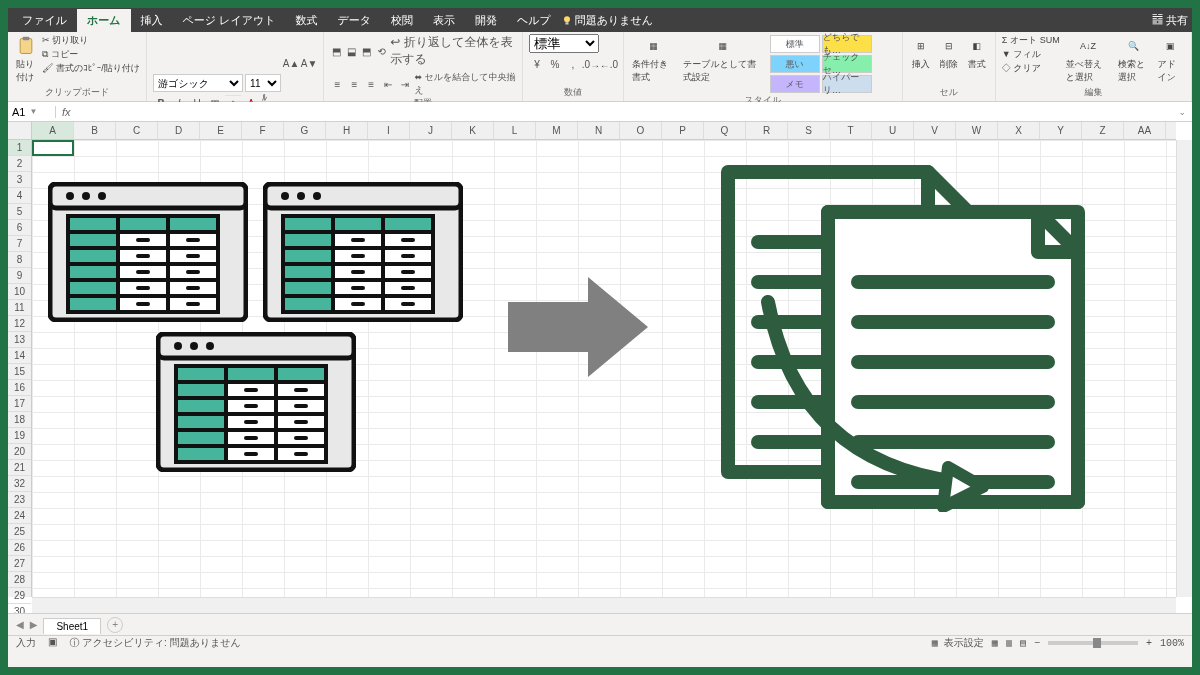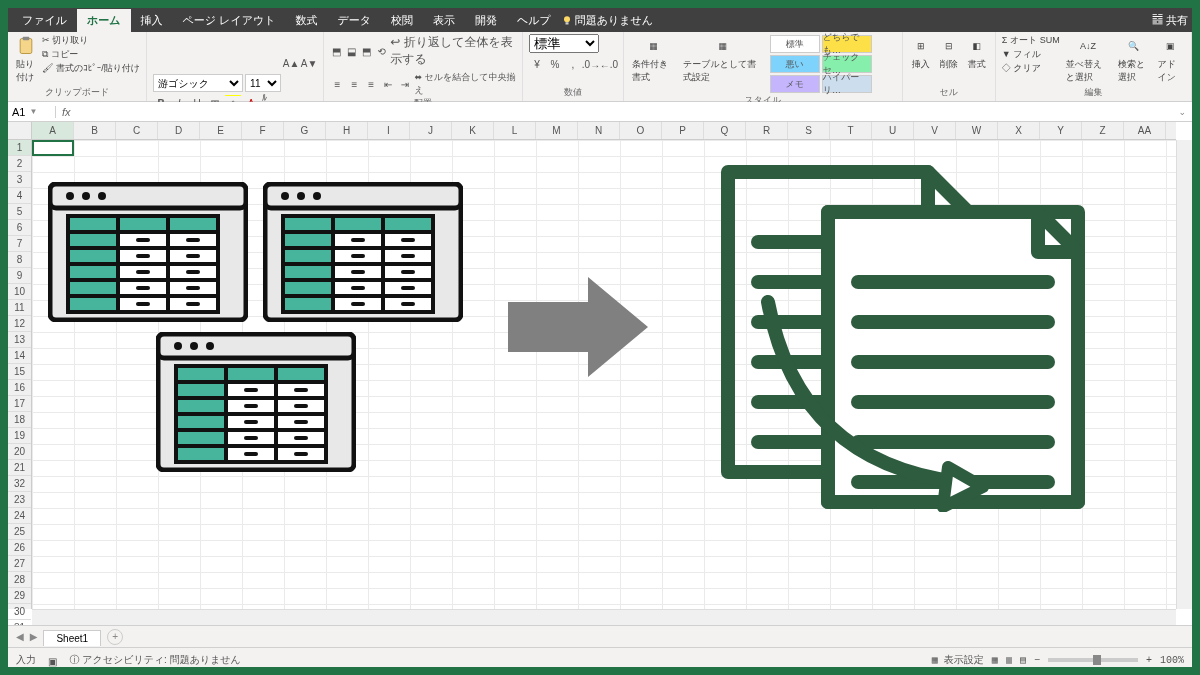--- a/index.html
+++ b/index.html
@@ -43,21 +43,21 @@
   
   .title-overlay { position: absolute; top: 82px; left: 0; right: 0; text-align: center; font-size: 56px; font-weight: 900; color: #2e5c3e; -webkit-text-stroke: 2px #fff; text-shadow: -3px -3px 0 #fff, 3px -3px 0 #fff, -3px 3px 0 #fff, 3px 3px 0 #fff; letter-spacing: 2px; pointer-events: none; z-index: 10; }
   
   .illus { position: absolute; z-index: 5; }
   
   .sheetbar { height: 22px; background: #f3f2f1; border-top: 1px solid #d0d0d0; display: flex; align-items: center; font-size: 10px; padding: 0 8px; gap: 6px; }
   .sheet-tab { background: #fff; border: 1px solid #ccc; border-bottom: none; padding: 2px 12px; position: relative; top: 1px; }
   .sheetbar .nav { color: #888; }
   .plus-sheet { width: 16px; height: 16px; border: 1px solid #ccc; border-radius: 50%; display: flex; align-items: center; justify-content: center; color: #888; }
   
-  .status { height: 20px; background: #f3f2f1; border-top: 1px solid #d0d0d0; display: flex; align-items: flex-end; font-size: 10px; color: #555; padding: 0 8px; gap: 12px; }
+  .status { height: 32px; background: #f3f2f1; border-top: 1px solid #d0d0d0; display: flex; align-items: flex-start; font-size: 10px; color: #555; padding: 0 8px; gap: 12px; }
   .status .right { margin-left: auto; display: flex; align-items: center; gap: 8px; font-family: Liberation Mono, monospace; }
   .zoom-slider { width: 90px; height: 4px; background: #ccc; position: relative; }
   .zoom-slider::after { content: ""; position: absolute; left: 50%; top: -3px; width: 8px; height: 10px; background: #888; }
   
   .vscroll { position: absolute; top: 18px; right: 0; width: 16px; bottom: 16px; background: #f0f0f0; border-left: 1px solid #ddd; }
   .hscroll-area { display: flex; align-items: center; height: 16px; position: absolute; bottom: 0; left: 24px; right: 16px; background: #f0f0f0; border-top: 1px solid #ddd; }
   .hscroll-area .track { flex: 1; background: #f0f0f0; margin-left: 400px; position: relative; }
 </style>
 </head>
 <body>

